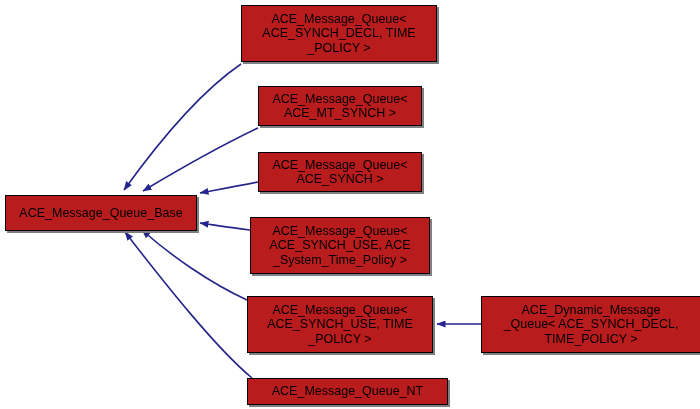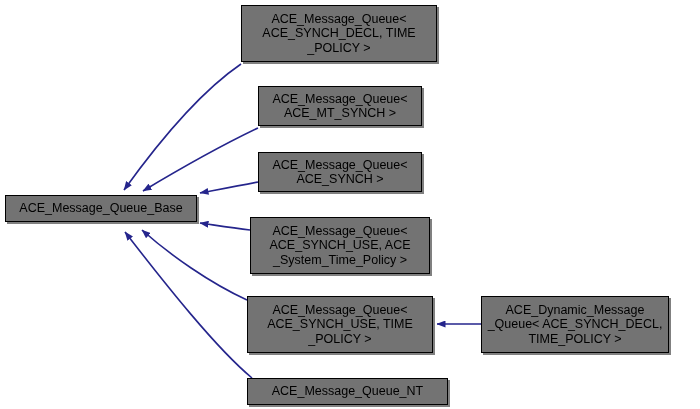--- a/index.html
+++ b/index.html
@@ -18,21 +18,21 @@
   #edge-layer {
     position: absolute;
     left: 0;
     top: 0;
     width: 700px;
     height: 409px;
   }
   .class-box {
     position: absolute;
     box-sizing: border-box;
-    background: #737373;
+    background: #b91c1c;
     border: 1px solid #000000;
     box-shadow: 2px 2px 0 0 #808080;
     display: flex;
     align-items: center;
     justify-content: center;
     text-align: center;
     color: #000000;
     font-size: 12.5px;
     line-height: 14.5px;
     letter-spacing: 0px;
@@ -66,21 +66,21 @@
 
     <path d="M 250 230 C 232 228, 214 225, 200 223" fill="none" stroke="#25258c" stroke-width="1.6" marker-end="url(#arrowhead)"></path>
 
     <path d="M 247 300 C 210 283, 170 255, 142 230" fill="none" stroke="#25258c" stroke-width="1.6" marker-end="url(#arrowhead)"></path>
 
     <path d="M 252 378 C 216 348, 166 285, 125 232" fill="none" stroke="#25258c" stroke-width="1.6" marker-end="url(#arrowhead)"></path>
 
     <path d="M 481 324 L 437 324" fill="none" stroke="#25258c" stroke-width="1.6" marker-end="url(#arrowhead)"></path>
   </svg>
 
-  <div class="class-box" style="left:5px; top:195px; width:192px; height:27px;">
+  <div class="class-box" style="left:5px; top:195px; width:192px; height:36px;">
     <span class="label">ACE_Message_Queue_Base</span>
   </div>
 
   <div class="class-box" style="left:241px; top:5px; width:196px; height:57px;">
     <span class="label">ACE_Message_Queue&lt;
 ACE_SYNCH_DECL, TIME
 _POLICY &gt;</span>
   </div>
 
   <div class="class-box" style="left:258px; top:86px; width:164px; height:40px;">
@@ -102,19 +102,19 @@
   <div class="class-box" style="left:247px; top:296px; width:186px; height:57px;">
     <span class="label">ACE_Message_Queue&lt;
 ACE_SYNCH_USE, TIME
 _POLICY &gt;</span>
   </div>
 
   <div class="class-box" style="left:247px; top:378px; width:201px; height:27px;">
     <span class="label">ACE_Message_Queue_NT</span>
   </div>
 
-  <div class="class-box" style="left:481px; top:296px; width:188px; height:57px;">
+  <div class="class-box" style="left:481px; top:296px; width:220px; height:57px;">
     <span class="label">ACE_Dynamic_Message
 _Queue&lt; ACE_SYNCH_DECL,
 TIME_POLICY &gt;</span>
   </div>
 
 </div>
 
 </body></html>

